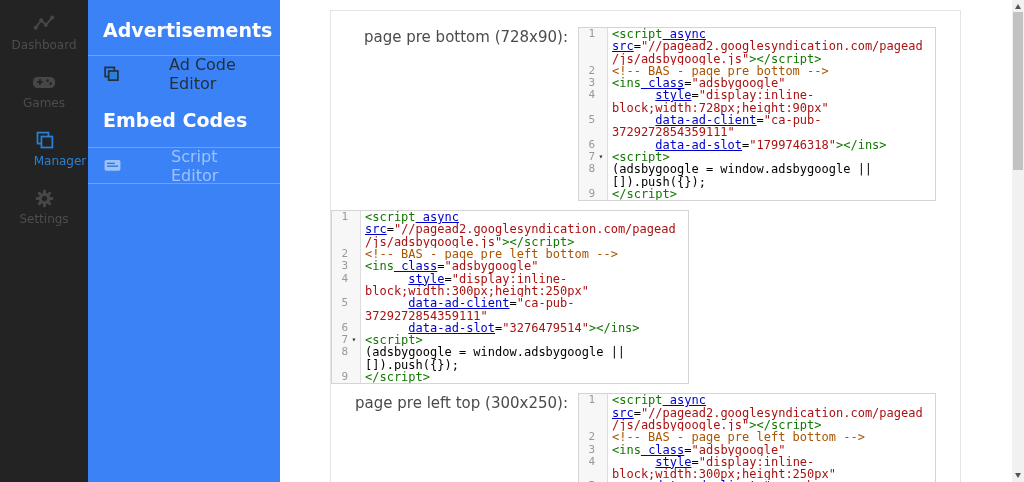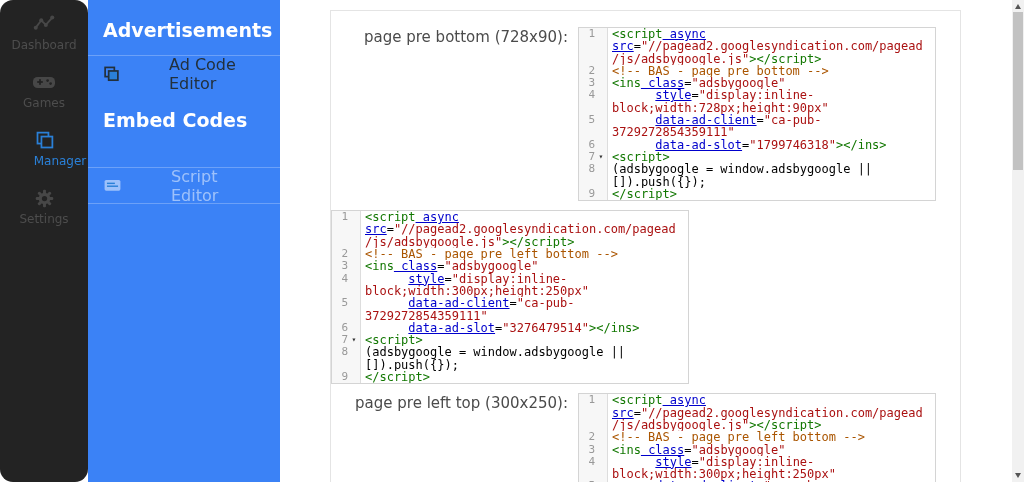--- a/index.html
+++ b/index.html
@@ -3,21 +3,21 @@
 <meta charset="utf-8">
 <style>
   * { margin:0; padding:0; box-sizing:border-box; }
   html,body { width:1024px; height:482px; overflow:hidden; background:#fff;
               font-family:"DejaVu Sans", sans-serif; }
   .app { position:relative; width:1024px; height:482px; }
 
   
   .sidebar { position:absolute; left:0; top:0; width:88px; height:482px;
              background:#232323; --cutout:#232323; padding-top:8px;
-             display:flex; flex-direction:column; align-items:center; z-index:3;border-radius:13px; }
+             display:flex; flex-direction:column; align-items:center; z-index:3; }
   .nav-item { width:88px; height:48px; margin-bottom:10px; display:flex;
               flex-direction:column; align-items:center; justify-content:center;
               color:#474747; cursor:pointer; }
   .nav-item .nav-icon { height:24px; display:flex; align-items:center; }
   .nav-item .nav-label { font-size:12px; margin-top:2px; color:#4d4d4d; }
   .nav-item.active { color:#2a80d8; }
   .nav-item.active .nav-label { color:#2a80d8;padding-left:32px; }
 
   
   .submenu { position:absolute; left:88px; top:0; width:192px; height:482px;
@@ -26,21 +26,21 @@
                    border-top:13px solid transparent; border-bottom:13px solid transparent;
                    border-right:10px solid #2a80d8; }
   .sub-title { padding:18px 15px 12px; font-size:19px; font-weight:bold; line-height:25px;
                color:#fff; cursor:pointer; }
   .sub-title.tight { padding:16px 15px 14px; }
   .sub-item { height:37px; display:flex; align-items:center; padding:0 15px;
               border-top:1px solid rgba(255,255,255,0.25); font-size:16px; cursor:pointer;gap:40px; }
   .sub-item:last-child { border-bottom:1px solid rgba(255,255,255,0.25); }
   .sub-item .sub-icon { margin-right:9px; display:flex; align-items:center; }
   .sub-item.normal { color:#22303c; }
-  .sub-item.disabled { color:rgba(255,255,255,0.5);margin-top:20px; }
+  .sub-item.disabled { color:rgba(255,255,255,0.5); }
 
   
   .content { position:absolute; left:280px; top:0; width:584px; height:482px; background:#fff; }
   .panel { position:absolute; left:50px; top:10px; width:631px; height:700px;
            background:#fff; border:1px solid #e4e4e4; padding-top:16px; }
   .form-row { display:flex; margin-bottom:9px; }
   .form-label { flex:0 0 247px; text-align:right; padding:1px 10px 0 0;
                 color:#4b4b4b; font-size:15px; line-height:19px; }
 
   

